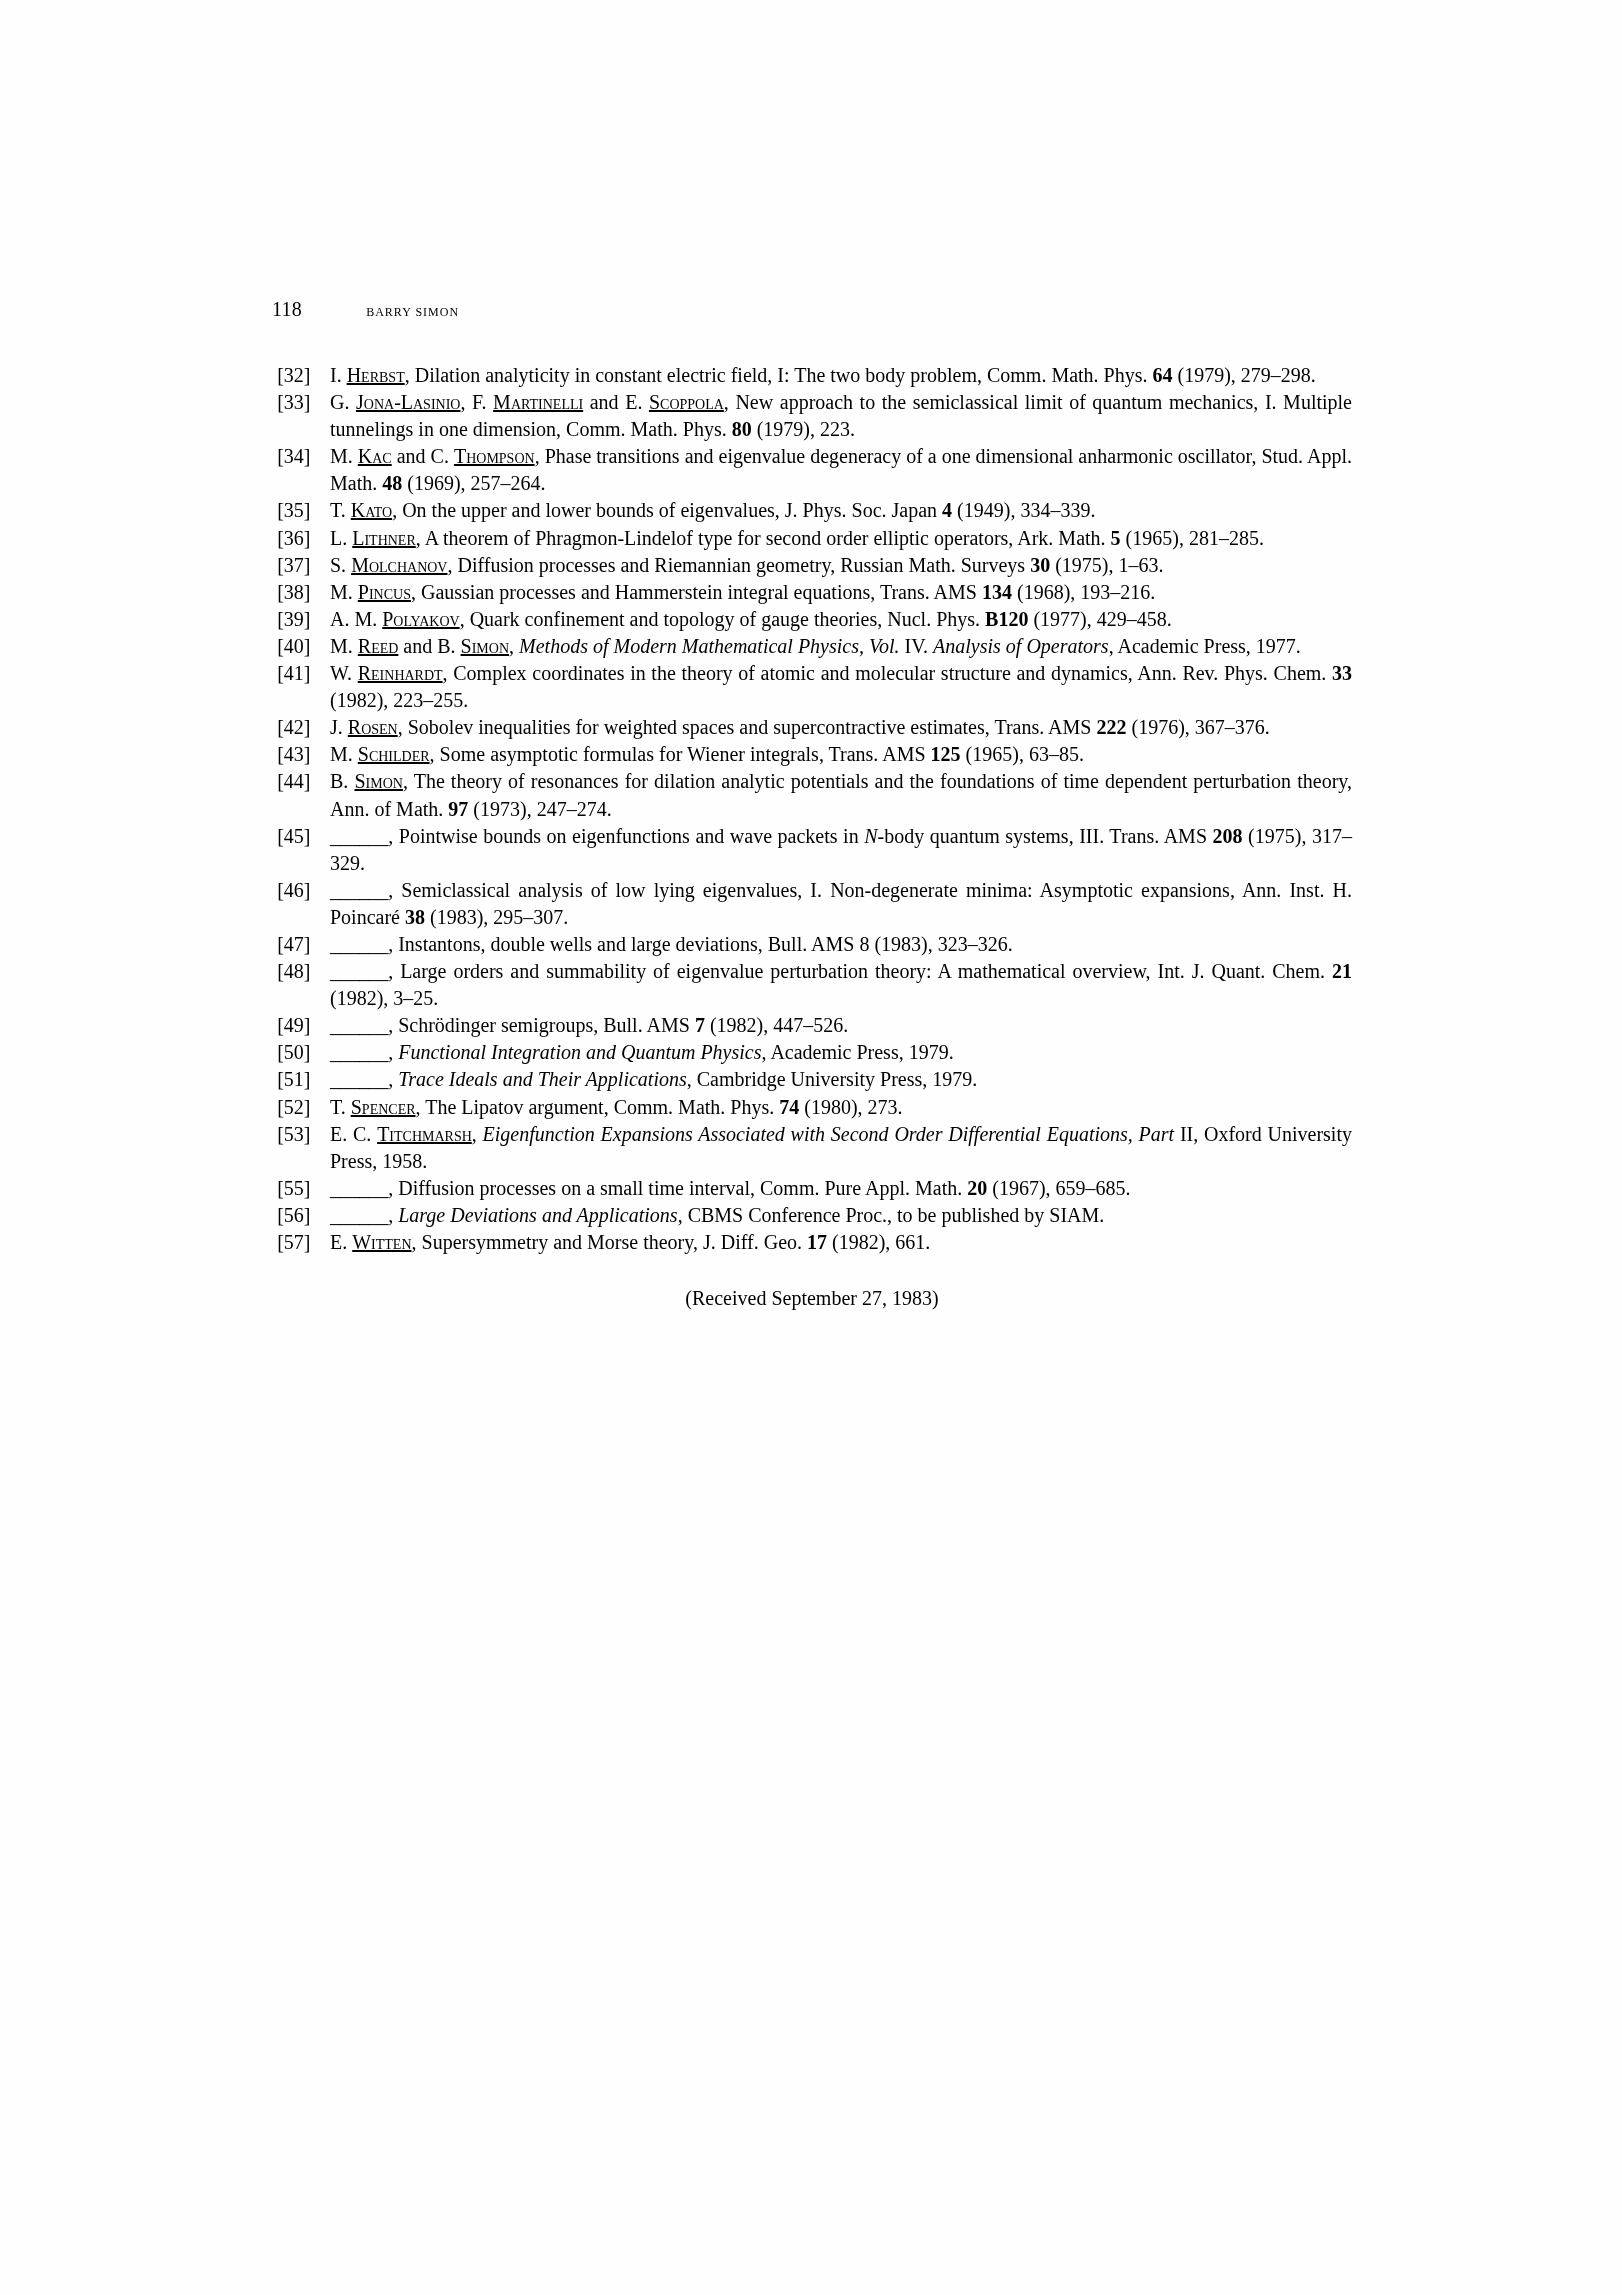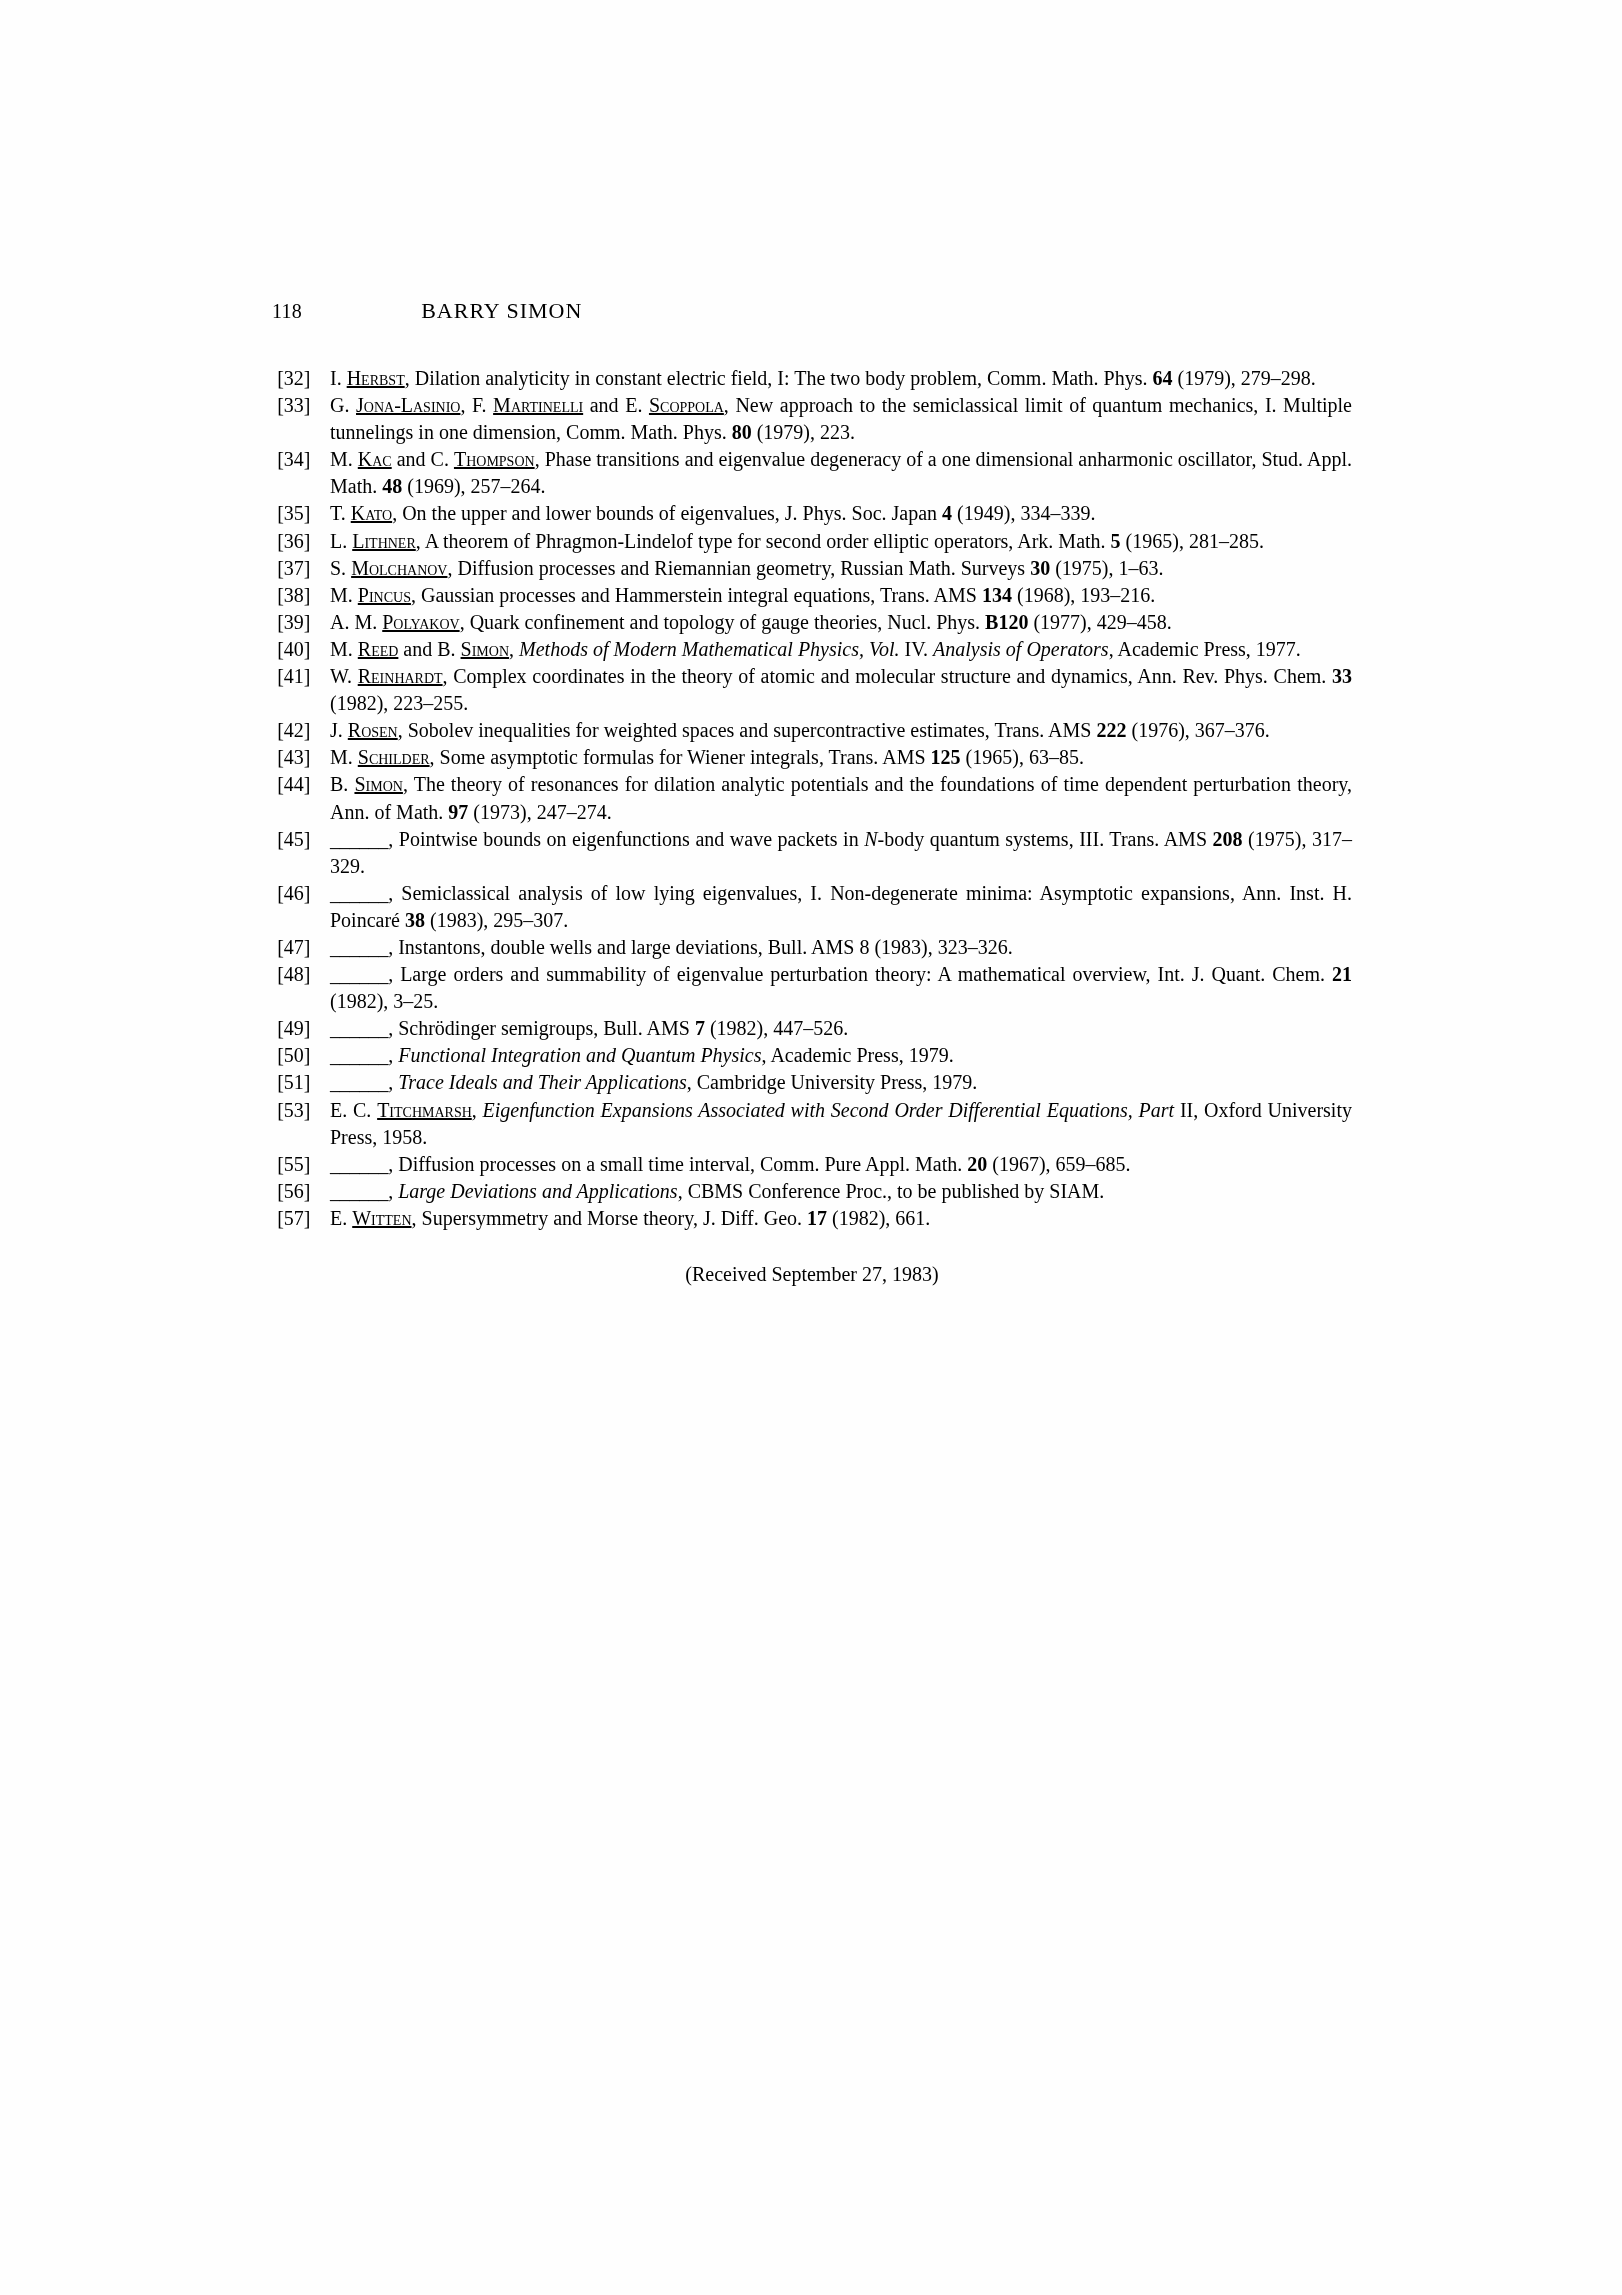--- a/index.html
+++ b/index.html
@@ -30,23 +30,23 @@
   .header-row {
     display: flex;
     align-items: baseline;
     margin-bottom: 41px;
   }
   .page-number {
     font-size: 20px;
     letter-spacing: 0.3px;
   }
   .running-head {
-    font-size: 22px;
+    font-size: 12px;
     letter-spacing: 1px;
-    margin-left: 119px;
+    margin-left: 64px;
     font-variant: small-caps;
     text-transform: uppercase;
   }
   .ref-list {
     font-size: 20px;
     line-height: 1.355;
     text-align: justify;
   }
   .ref {
     display: flex;
@@ -170,20 +170,24 @@
         </div>
         <div class="ref">
           <div class="ref-num">[50]</div>
           <div class="ref-body"><span class="dash">______</span><span>, </span><span class="it">Functional Integration and Quantum Physics</span><span>, Academic Press, 1979.</span></div>
         </div>
         <div class="ref">
           <div class="ref-num">[51]</div>
           <div class="ref-body"><span class="dash">______</span><span>, </span><span class="it">Trace Ideals and Their Applications</span><span>, Cambridge University Press, 1979.</span></div>
         </div>
         <div class="ref">
+          <div class="ref-num">[52]</div>
+          <div class="ref-body"><span>T. </span><span class="sc">Spencer</span><span>, The Lipatov argument, Comm. Math. Phys. </span><span class="bd">74</span><span> (1980), 273.</span></div>
+        </div>
+        <div class="ref">
           <div class="ref-num">[53]</div>
           <div class="ref-body"><span>E. C. </span><span class="sc">Titchmarsh</span><span>, </span><span class="it">Eigenfunction Expansions Associated with Second Order Differential Equations, Part</span><span> II, Oxford University Press, 1958.</span></div>
         </div>
         <div class="ref">
           <div class="ref-num">[55]</div>
           <div class="ref-body"><span class="dash">______</span><span>, Diffusion processes on a small time interval, Comm. Pure Appl. Math. </span><span class="bd">20</span><span> (1967), 659–685.</span></div>
         </div>
         <div class="ref">
           <div class="ref-num">[56]</div>
           <div class="ref-body"><span class="dash">______</span><span>, </span><span class="it">Large Deviations and Applications</span><span>, CBMS Conference Proc., to be published by SIAM.</span></div>

